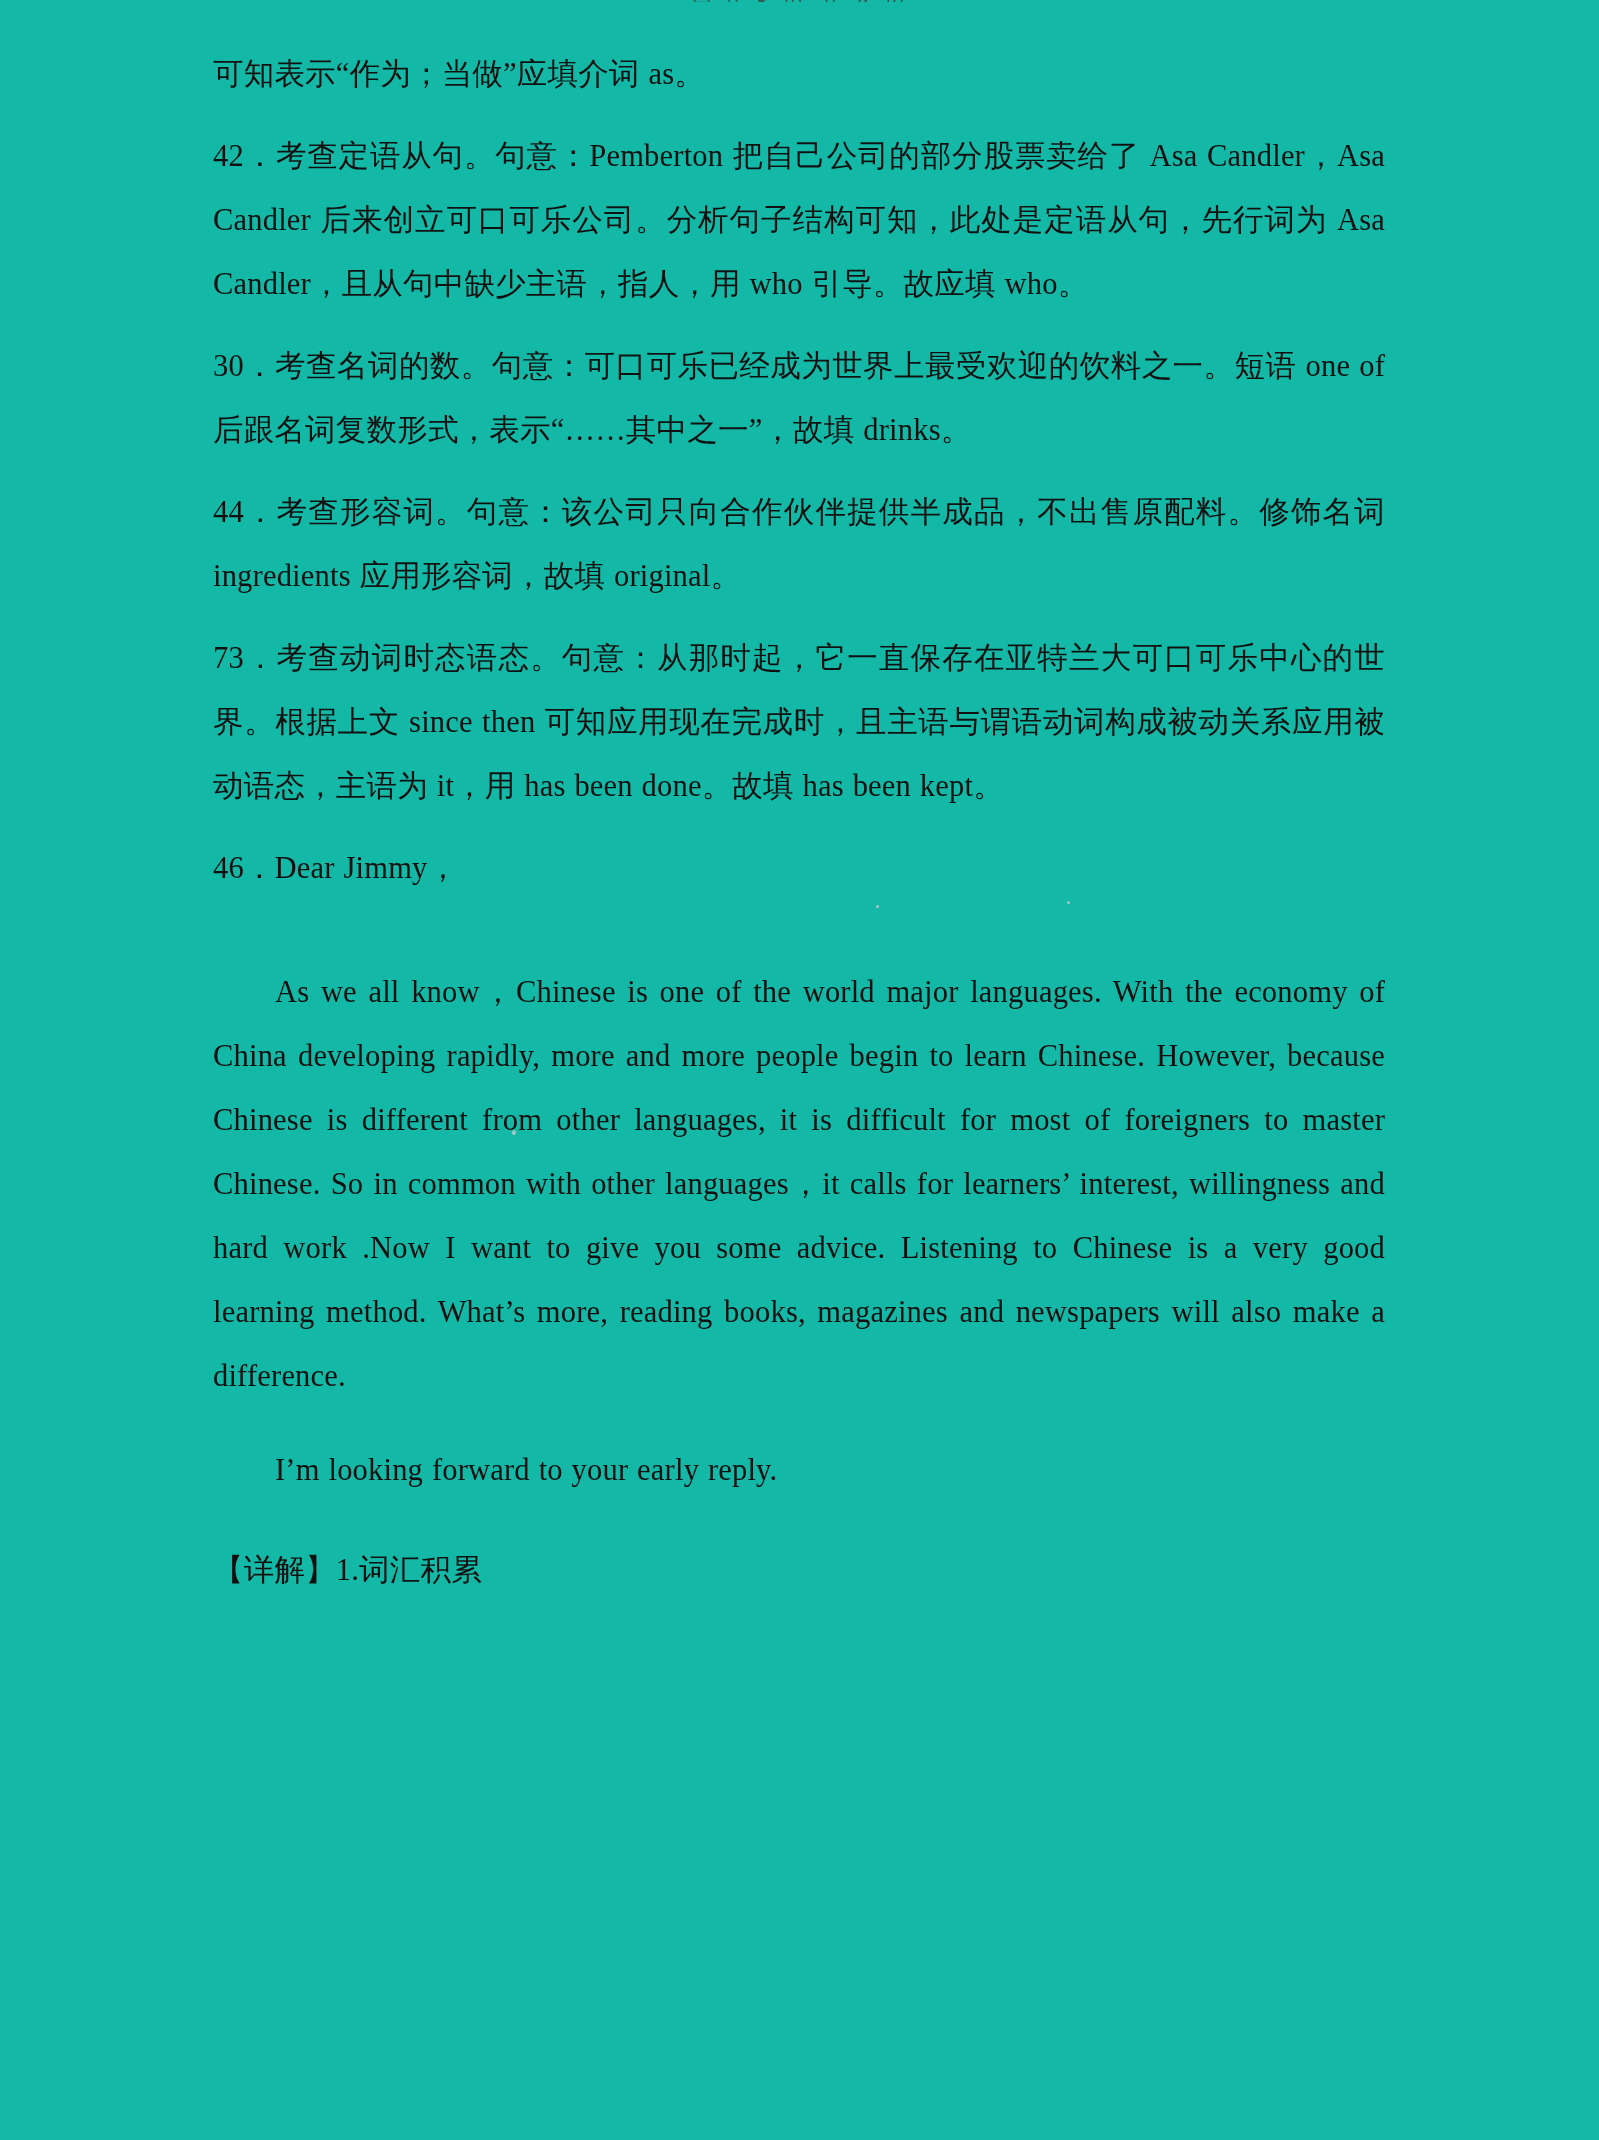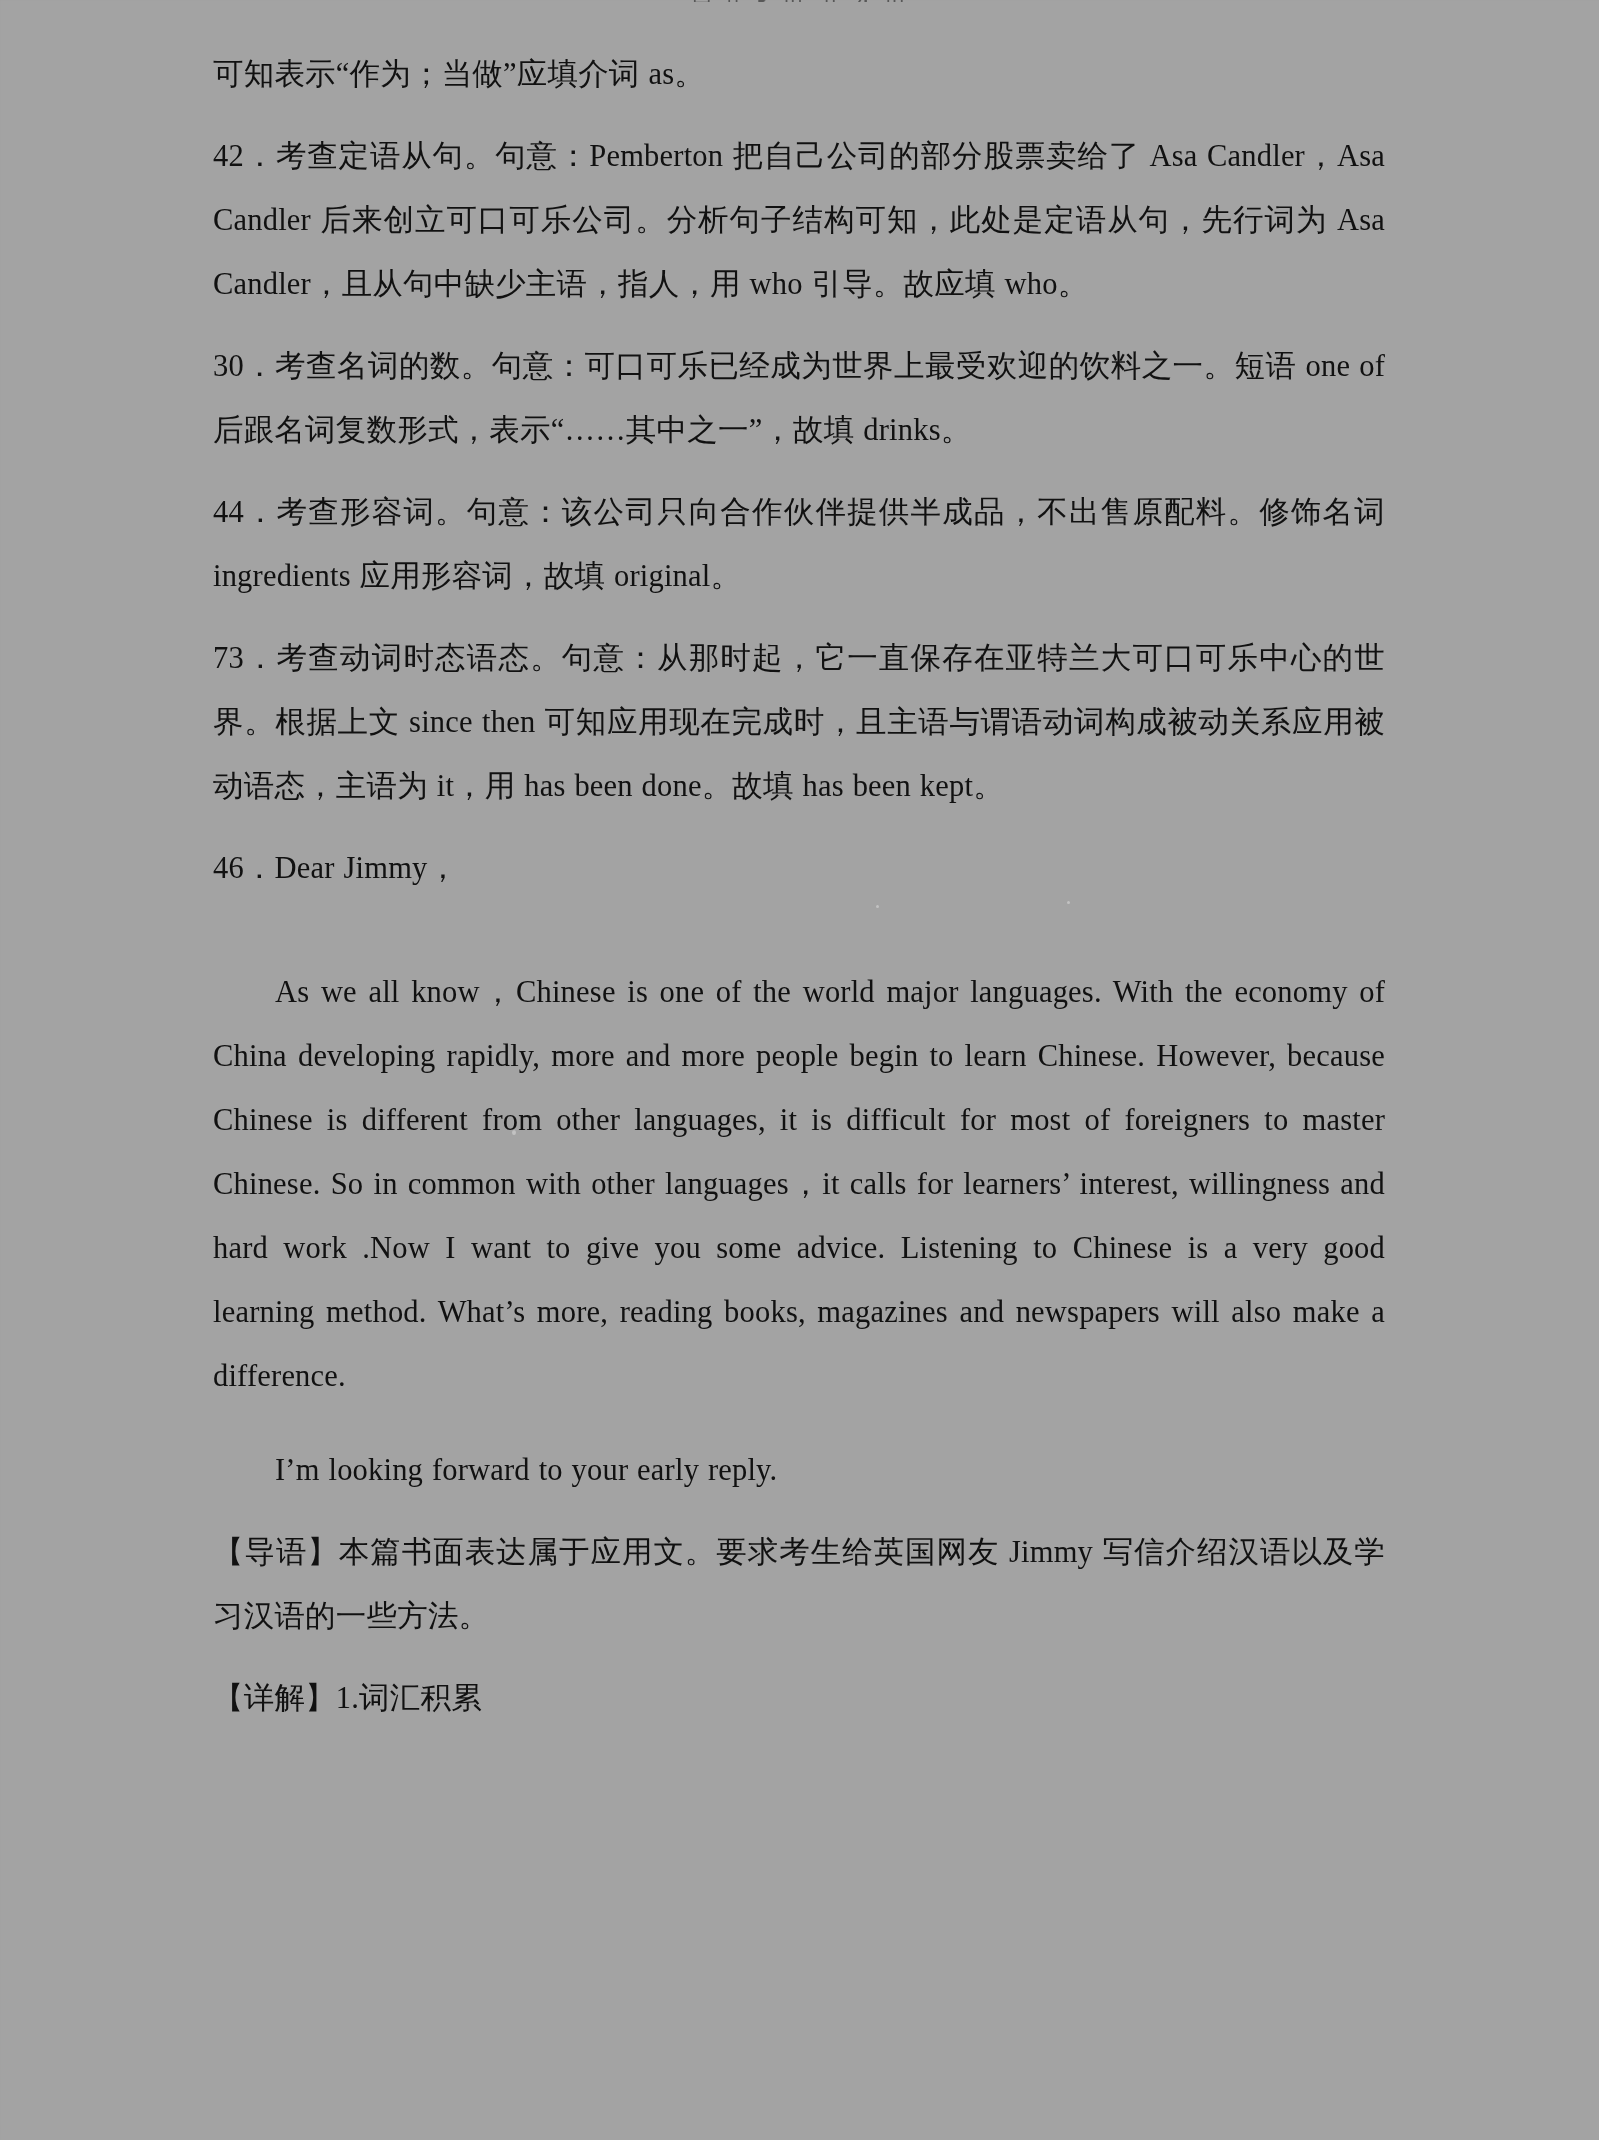--- a/index.html
+++ b/index.html
@@ -5,21 +5,21 @@
 <style>
   html, body {
     margin: 0;
     padding: 0;
     background: #ffffff;
   }
   .page {
     position: relative;
     width: 1599px;
     height: 2140px;
-    background: #a3a3a3;
+    background: #14b8a6;
     overflow: hidden;
     font-family: "Liberation Serif", "DejaVu Serif", serif;
     color: #111111;
   }
   
   .page::after {
     content: "";
     position: absolute;
     inset: 0;
     pointer-events: none;
@@ -142,20 +142,19 @@
     </p>
 
     <div class="gap-md"></div>
 
     <p class="para nojust">
       <span class="indent"></span><span>I’m looking forward to your early reply.</span>
     </p>
 
     <div class="gap-sm"></div>
 
-    <p class="para">【导语】本篇书面表达属于应用文。要求考生给英国网友 Jimmy 写信介绍汉语以及学习汉语的一些方法。</p>
 
     <div class="gap-sm"></div>
 
     <p class="para nojust">【详解】1.词汇积累</p>
 
   </div>
 </div>
 
 </body></html>

